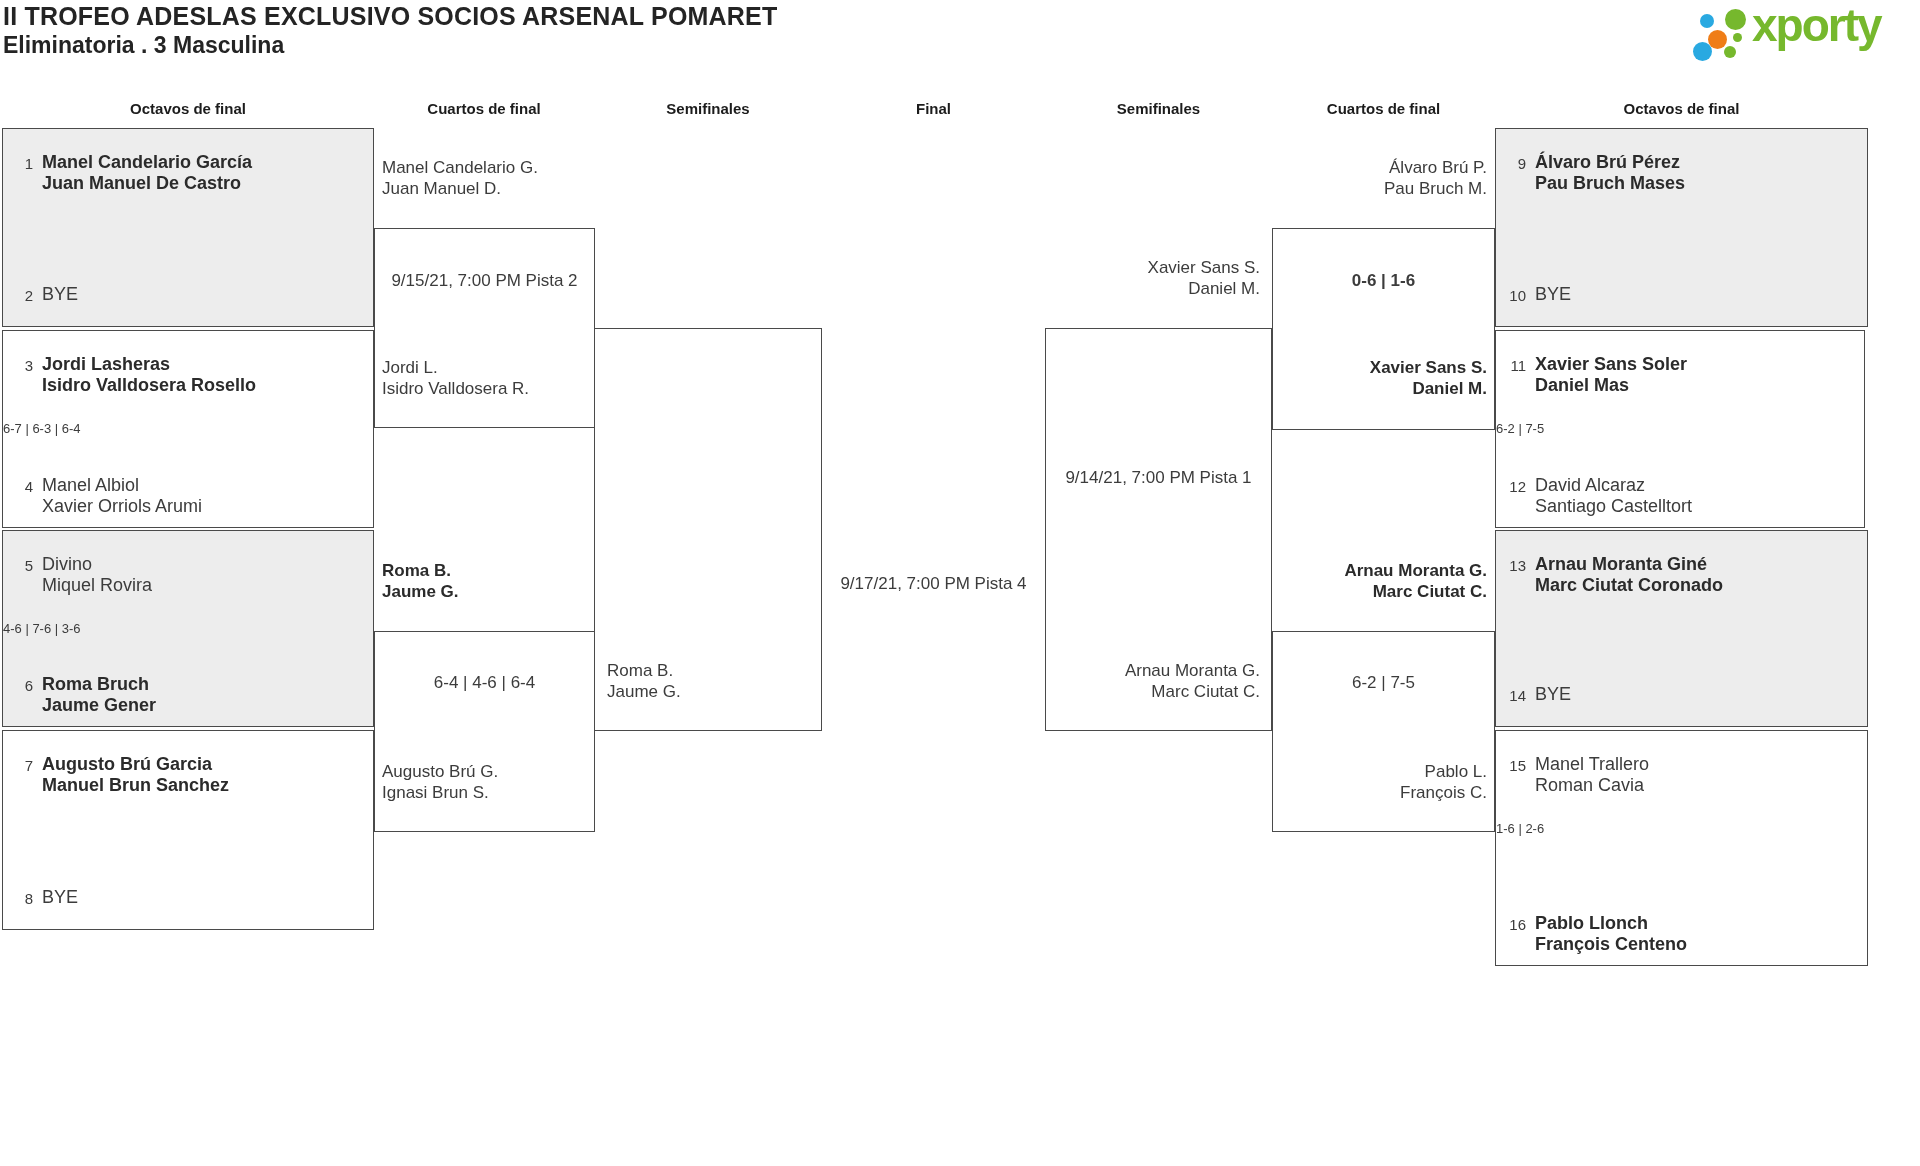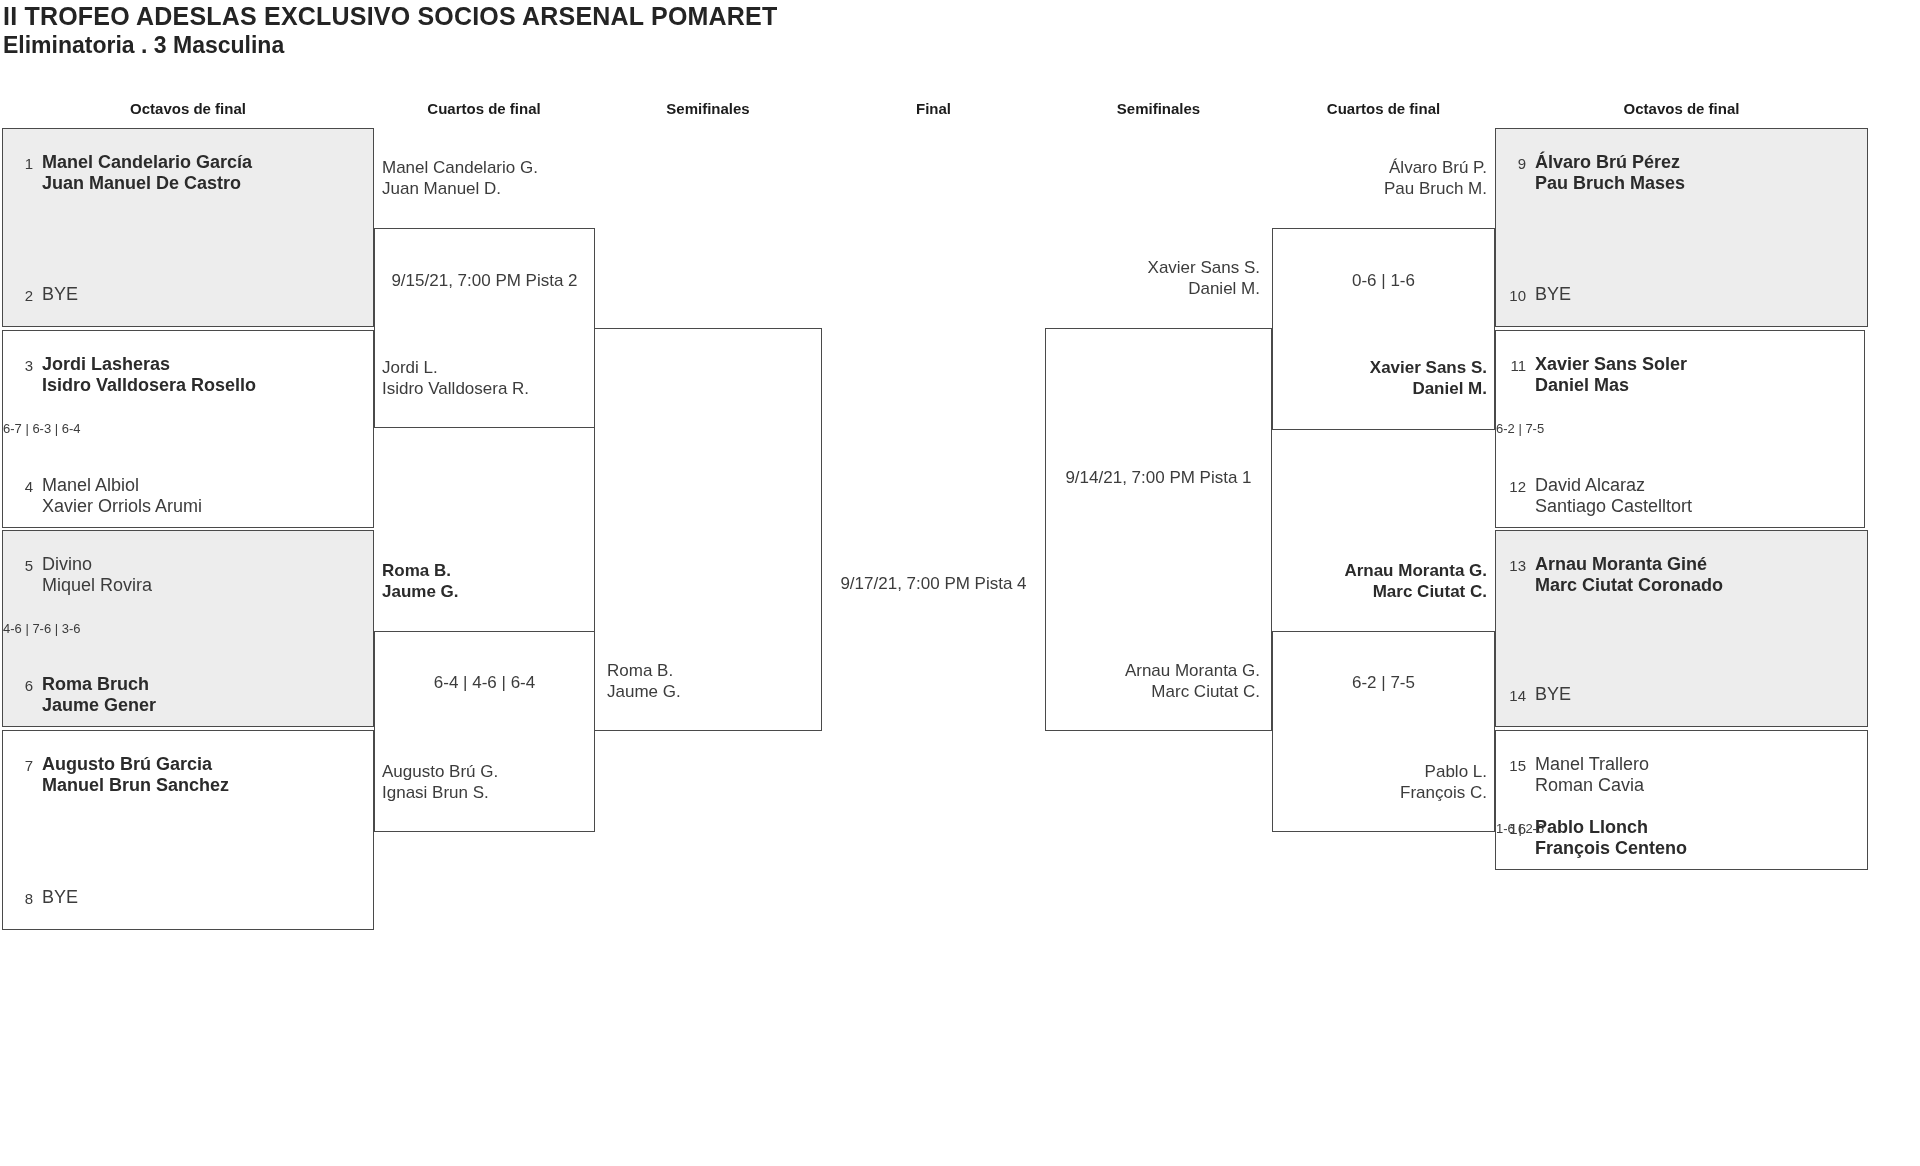--- a/index.html
+++ b/index.html
@@ -31,20 +31,29 @@
   .note{position:absolute;font-size:17px;line-height:21px;color:#3c3c3c;text-align:center;}
 </style>
 </head>
 <body>
 
 <div class="page">
 
   <div class="title">II TROFEO ADESLAS EXCLUSIVO SOCIOS ARSENAL POMARET</div>
   <div class="subtitle">Eliminatoria . 3 Masculina</div>
 
+  <div class="logo">
+    <span class="dot" style="left:20px;top:10px;width:14px;height:14px;background:#29a9e1;"></span>
+    <span class="dot" style="left:45px;top:5px;width:21px;height:21px;background:#76b82d;"></span>
+    <span class="dot" style="left:28px;top:26px;width:19px;height:19px;background:#ef7d17;"></span>
+    <span class="dot" style="left:53px;top:29px;width:9px;height:9px;background:#76b82d;"></span>
+    <span class="dot" style="left:13px;top:38px;width:19px;height:19px;background:#29a9e1;"></span>
+    <span class="dot" style="left:44px;top:42px;width:12px;height:12px;background:#76b82d;"></span>
+    <span class="logo-text" style="color:#76b82d;">xporty</span>
+  </div>
 
   <div class="rh" style="left:2px;width:372px;">Octavos de final</div>
   <div class="rh" style="left:374px;width:220px;">Cuartos de final</div>
   <div class="rh" style="left:594px;width:228px;">Semifinales</div>
   <div class="rh" style="left:822px;width:223px;">Final</div>
   <div class="rh" style="left:1045px;width:227px;">Semifinales</div>
   <div class="rh" style="left:1272px;width:223px;">Cuartos de final</div>
   <div class="rh" style="left:1495px;width:373px;">Octavos de final</div>
 
   <div class="box gray" style="left:2px;top:128px;width:372px;height:199px;">
@@ -156,21 +165,21 @@
   <div class="lbl r" style="left:1050px;top:660px;width:210px;">
     <span style="display:block;">Arnau Moranta G.</span>
     <span style="display:block;">Marc Ciutat C.</span>
   </div>
 
   <div class="box" style="left:1272px;top:228px;width:223px;height:202px;"></div>
   <div class="lbl r" style="left:1280px;top:157px;width:207px;">
     <span style="display:block;">Álvaro Brú P.</span>
     <span style="display:block;">Pau Bruch M.</span>
   </div>
-  <div class="note" style="left:1272px;top:270px;width:223px;">0-6 | 1-6</div>
+  <div class="note" style="left:1272px;top:270px;width:223px;font-weight:bold;">0-6 | 1-6</div>
   <div class="lbl r w" style="left:1280px;top:357px;width:207px;">
     <span style="display:block;">Xavier Sans S.</span>
     <span style="display:block;">Daniel M.</span>
   </div>
 
   <div class="box" style="left:1272px;top:631px;width:223px;height:201px;"></div>
   <div class="lbl r w" style="left:1280px;top:560px;width:207px;">
     <span style="display:block;">Arnau Moranta G.</span>
     <span style="display:block;">Marc Ciutat C.</span>
   </div>
@@ -225,21 +234,21 @@
     </div>
     <div class="oscore"></div>
     <div class="team bye">
       <span class="seed">14</span>
       <span class="names">
           <span style="display:block;">BYE</span>
         </span>
     </div>
   </div>
 
-  <div class="box" style="left:1495px;top:730px;width:373px;height:140px;padding-left:36px;">
+  <div class="box" style="left:1495px;top:730px;width:373px;height:236px;padding-left:36px;">
     <div class="team t">
       <span class="seed">15</span>
       <span class="names">
           <span style="display:block;">Manel Trallero</span>
           <span style="display:block;">Roman Cavia</span>
         </span>
     </div>
     <div class="oscore">1-6 | 2-6</div>
     <div class="team b winner">
       <span class="seed">16</span>

